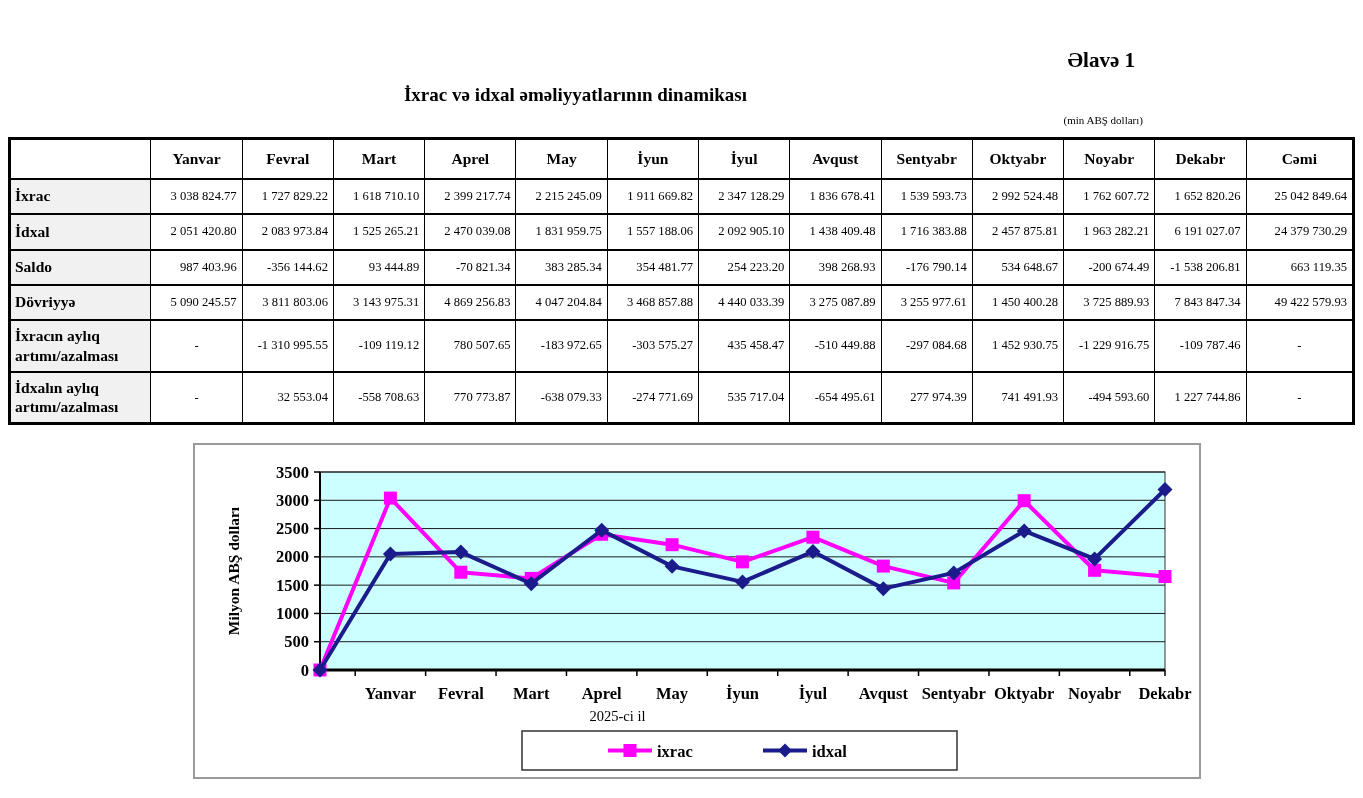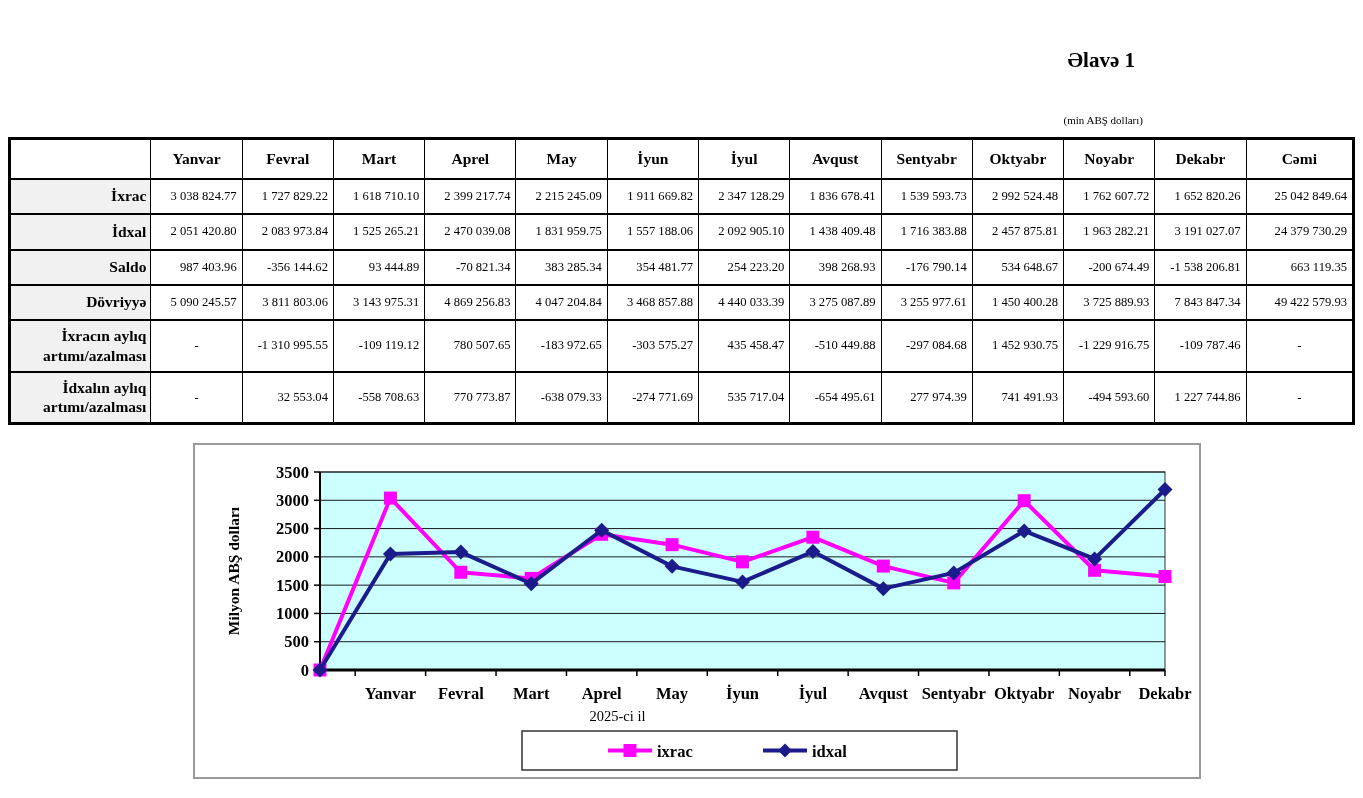--- a/index.html
+++ b/index.html
@@ -13,21 +13,21 @@
   .unit-note { position:absolute; top:114px; right:8px; font-size:11px; }
 
   table.data { position:absolute; top:137px; left:8px; width:1347px;
                border-collapse:collapse; table-layout:fixed;
                border:3px solid #000; }
   table.data th, table.data td {
       border:1px solid #000; border-top-width:2px; border-bottom-width:2px;
       vertical-align:middle; overflow:hidden; }
   table.data thead th { height:40px; font-size:15.5px; font-weight:bold; text-align:center; background:#fff; }
   table.data th.rowlabel { background:#f1f1f1; font-size:15.5px; font-weight:bold;
-      text-align:right; padding:2px 4px; line-height:1.25; }
+      text-align:left; padding:2px 4px; line-height:1.25; }
   table.data td { font-size:12.6px; text-align:right; padding:2px 5px 2px 2px; background:#fff; white-space:nowrap; }
   table.data td.total { font-weight:normal; }
   table.data td.dash { text-align:center; padding-right:2px; }
   table.data tbody tr:nth-child(1) td, table.data tbody tr:nth-child(1) th { height:35px; }
   table.data tbody tr:nth-child(2) td, table.data tbody tr:nth-child(2) th { height:36px; }
   table.data tbody tr:nth-child(3) td, table.data tbody tr:nth-child(3) th { height:35px; }
   table.data tbody tr:nth-child(4) td, table.data tbody tr:nth-child(4) th { height:35px; }
   table.data tbody tr:nth-child(5) td, table.data tbody tr:nth-child(5) th { height:52px; }
   table.data tbody tr:nth-child(6) td, table.data tbody tr:nth-child(6) th { height:52px; }
 
@@ -35,20 +35,21 @@
                border:2px solid #9a9a9a; background:#fff; }
   .chart-box svg { display:block; overflow:visible; }
   text { font-family:"Liberation Serif", serif; }
 </style>
 </head>
 <body>
 
 <div id="page">
 
   <div class="annex">Əlavə 1</div>
+  <div class="doc-title">İxrac və idxal əməliyyatlarının dinamikası</div>
   <div class="unit-note">(min ABŞ dolları)</div>
 
   <table class="data">
     <colgroup id="table-cols">
         <col style="width: 141px;">
         <col style="width: 91px;">
         <col style="width: 91px;">
         <col style="width: 91px;">
         <col style="width: 91px;">
         <col style="width: 91px;">
@@ -102,21 +103,21 @@
           <td>2 083 973.84</td>
           <td>1 525 265.21</td>
           <td>2 470 039.08</td>
           <td>1 831 959.75</td>
           <td>1 557 188.06</td>
           <td>2 092 905.10</td>
           <td>1 438 409.48</td>
           <td>1 716 383.88</td>
           <td>2 457 875.81</td>
           <td>1 963 282.21</td>
-          <td>3 191 027.07</td>
+          <td>6 191 027.07</td>
           <td class="total">24 379 730.29</td>
         </tr>
         <tr>
           <th class="rowlabel">Saldo</th>
           <td>987 403.96</td>
           <td>-356 144.62</td>
           <td>93 444.89</td>
           <td>-70 821.34</td>
           <td>383 285.34</td>
           <td>354 481.77</td>

